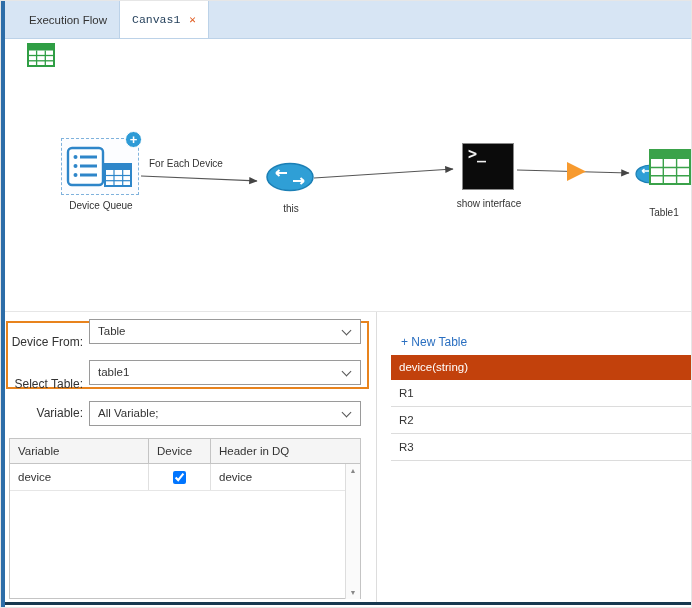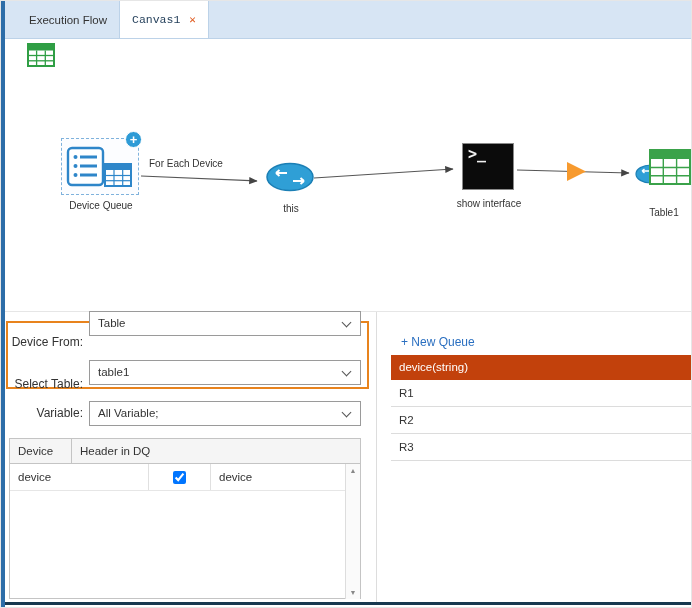--- a/index.html
+++ b/index.html
@@ -179,56 +179,57 @@
     </span>
   </div>
   <div class="node-label" style="left:640px; top:206px; width:46px;">Table1</div>
 
   <div class="divider-h"></div>
   <div class="divider-v"></div>
 
   <div class="accent-box"></div>
 
   <div class="flabel" style="top:334px;">Device From:</div>
-  <div class="select" style="top:310px;">
+  <div class="select" style="top:318px;">
     <span class="select-value">Table</span>
     <span class="chevron"></span>
   </div>
 
   <div class="flabel" style="top:376px;">Select Table:</div>
   <div class="select" style="top:359px;">
     <span class="select-value">table1</span>
     <span class="chevron"></span>
   </div>
 
   <div class="flabel" style="top:405px;">Variable:</div>
   <div class="select" style="top:400px;">
     <span class="select-value">All Variable;</span>
     <span class="chevron"></span>
   </div>
 
   <div class="map-table">
     <div class="mt-header">
+      <div class="cell c1">Variable</div>
       <div class="cell c2">Device</div>
       <div class="cell c3">Header in DQ</div>
     </div>
     <div class="mt-row">
       <div class="cell c1">device</div>
       <div class="cell c2 cb-cell">
         <input type="checkbox" checked="checked" style="">
       </div>
       <div class="cell c3">device</div>
     </div>
     <div class="scrollbar">
       <div class="sb-arrow sb-up">▲</div>
       <div class="sb-arrow sb-down">▼</div>
     </div>
   </div>
 
-  <div class="new-column">+ New Queue</div>
+  <div class="new-column">+ New Table</div>
 
   <div class="dev-grid">
     <div class="gh">device(string)</div>
     <div class="gr">R1</div>
     <div class="gr">R2</div>
     <div class="gr">R3</div>
   </div>
 
   <div class="bottom-edge"></div>
 

